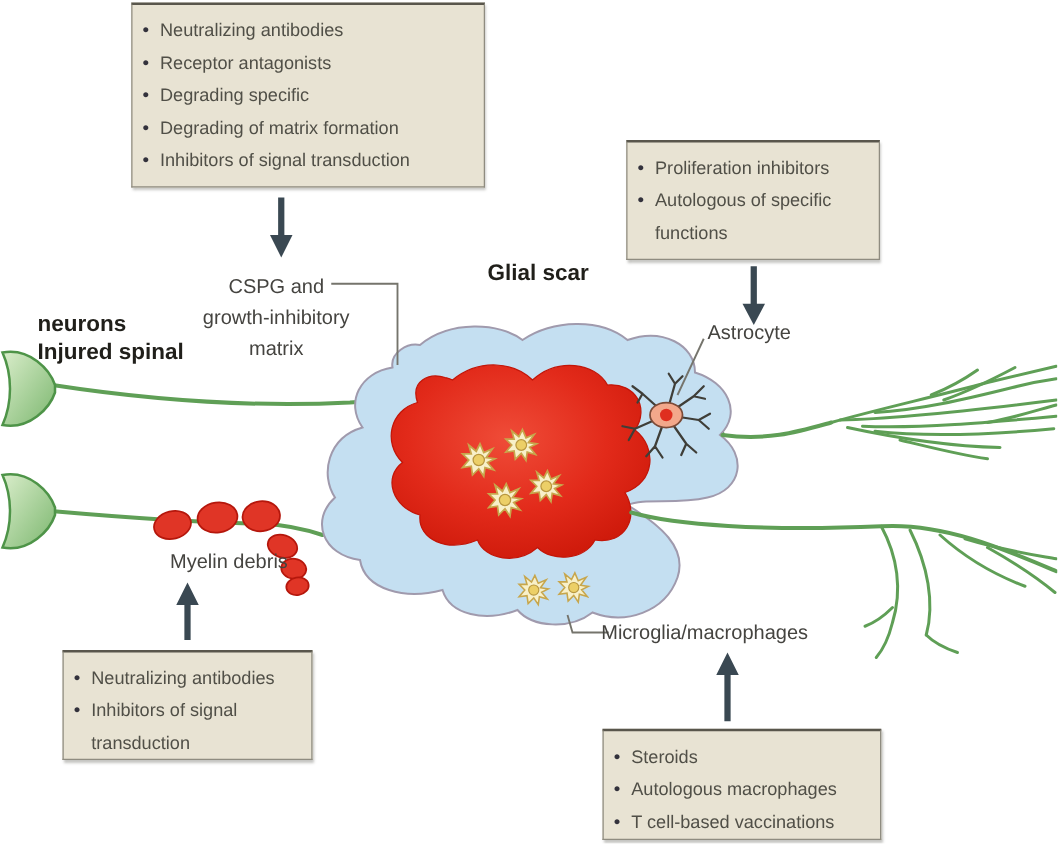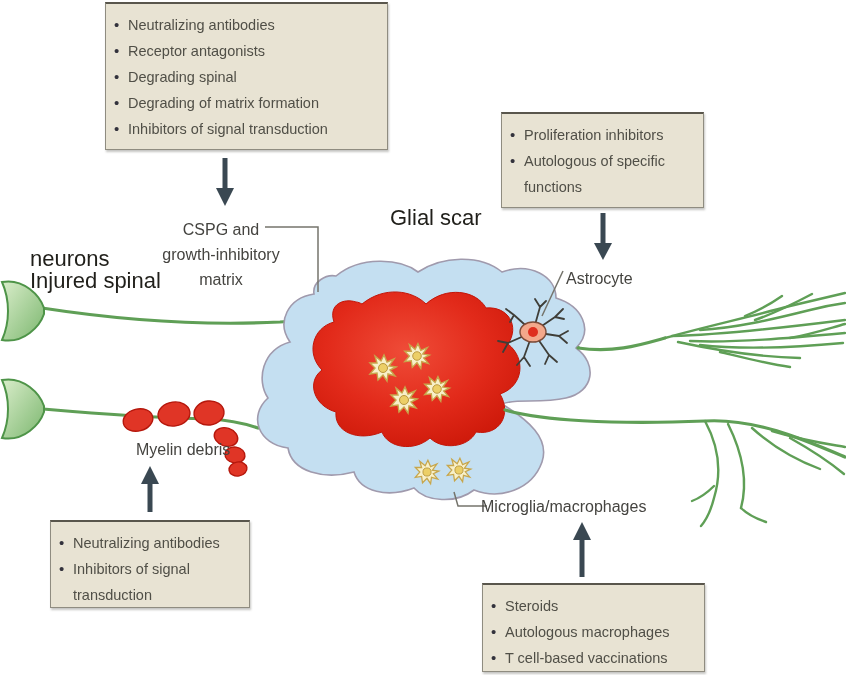--- a/index.html
+++ b/index.html
@@ -20,26 +20,26 @@
     font-size:14.5px; line-height:26px;
   }
   .tbox ul { margin:0; padding:0; list-style:none; }
   .tbox li { display:flex; align-items:baseline; }
   .li-bullet { flex:0 0 14px; color:#33323c; font-size:15px; }
   .li-text { flex:1 1 auto; }
 
   
   .lbl { position:absolute; z-index:3; color:var(--label_text);
          font-size:16px; line-height:19px; white-space:nowrap; }
-  .lbl.bold { font-weight:normal; color:var(--bold_label); font-size:22px; line-height:22px; }
+  .lbl.bold { font-weight:bold; color:var(--bold_label); font-size:18px; line-height:22px; }
   .lbl.center { text-align:center; white-space:normal; }
   #cspg-label { left:148px; top:217px; width:146px; line-height:25px; }
   #injured-label { left:30px;  top:248px; }
   #glial-scar-label { left:390px; top:207px; }
-  #astrocyte-label { left:566px; top:269px; }
+  #astrocyte-label { left:566px; top:257px; }
   #myelin-label { left:92px; top:440px;margin-left:44px; }
   #microglia-label { left:481px; top:497px; }
   #box-top-left { left:105px; top:2px;  width:283px; height:148px; }
   #box-right    { left:501px; top:112px; width:203px; height:96px; }
   #box-bottom-left  { left:50px;  top:520px; width:200px; height:88px; }
   #box-bottom-right { left:482px; top:583px; width:223px; height:89px; }
 
   
   .axon   { fill:none; stroke:var(--axon); stroke-width:3.2; stroke-linecap:round; }
   .twig   { fill:none; stroke:var(--axon); stroke-width:2.4; stroke-linecap:round; }
@@ -195,21 +195,21 @@
     <li>
           <span class="li-bullet">•</span>
           <span class="li-text">Neutralizing antibodies</span>
         </li>
         <li>
           <span class="li-bullet">•</span>
           <span class="li-text">Receptor antagonists</span>
         </li>
         <li>
           <span class="li-bullet">•</span>
-          <span class="li-text">Degrading spinal</span>
+          <span class="li-text">Degrading specific</span>
         </li>
         <li>
           <span class="li-bullet">•</span>
           <span class="li-text">Degrading of matrix formation</span>
         </li>
         <li>
           <span class="li-bullet">•</span>
           <span class="li-text">Inhibitors of signal transduction</span>
         </li>
       </ul>

